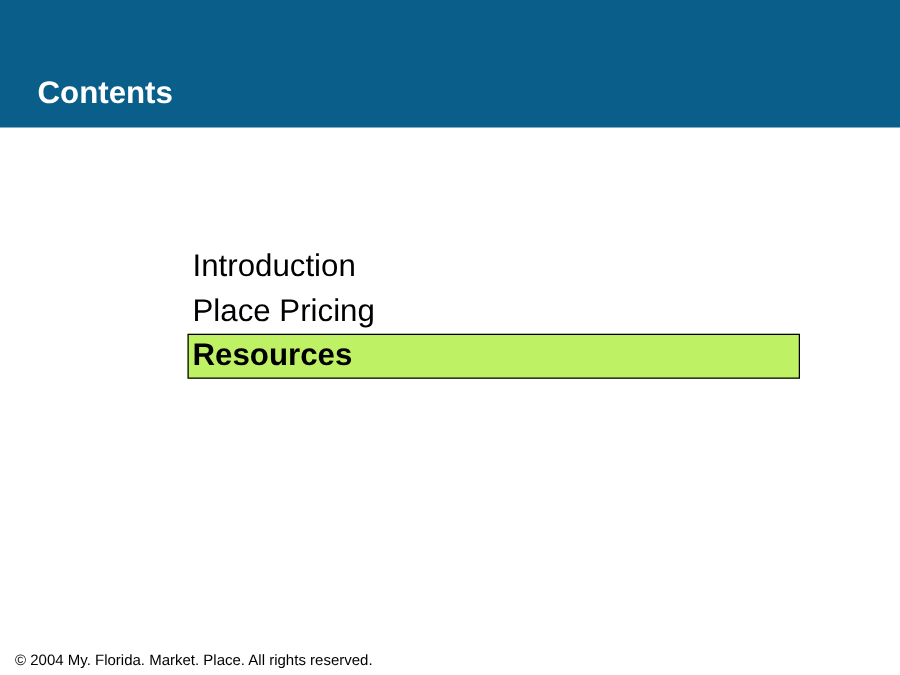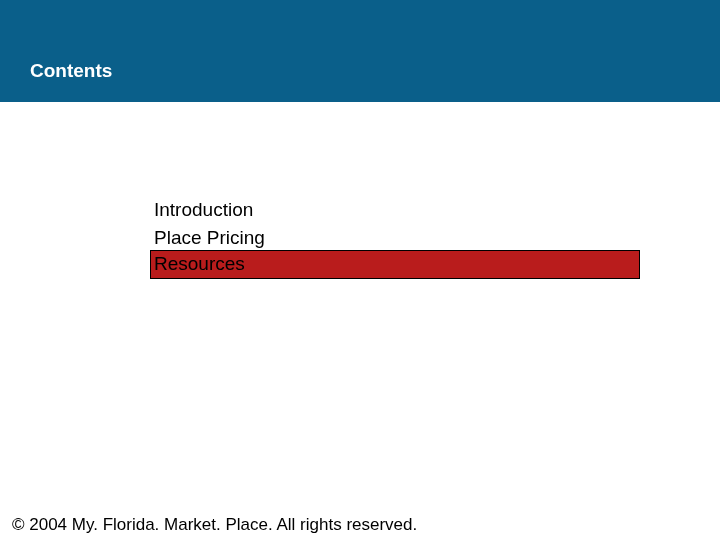--- a/index.html
+++ b/index.html
@@ -17,46 +17,47 @@
     left: 0;
     width: 720px;
     height: 102px;
     background: #0a5f8a;
   }
   .title {
     position: absolute;
     top: 60px;
     left: 30px;
     color: #ffffff;
-    font-size: 19px;
+    font-size: 25px;
     font-weight: bold;
   }
   .toc {
     position: absolute;
     top: 196px;
     left: 150px;
     width: 490px;
   }
   .toc-item {
-    font-size: 19px;
+    font-size: 25px;
     color: #000;
     line-height: 1.35;
     padding: 1px 4px;
   }
   .toc-item.highlight {
-    background: #b91c1c;
+    background: #bef264;
     border: 1px solid #000;
     margin-top: -1px;
     padding: 0px 3px 1px 3px;
+    font-weight: bold;
   }
   .footer {
     position: absolute;
     bottom: 5px;
     left: 12px;
-    font-size: 17px;
+    font-size: 12px;
     color: #000;
     text-align: center;
   }
 </style>
 </head>
 <body>
 
 <div class="slide">
   <div class="header-band"></div>
   <div class="title">Contents</div>

